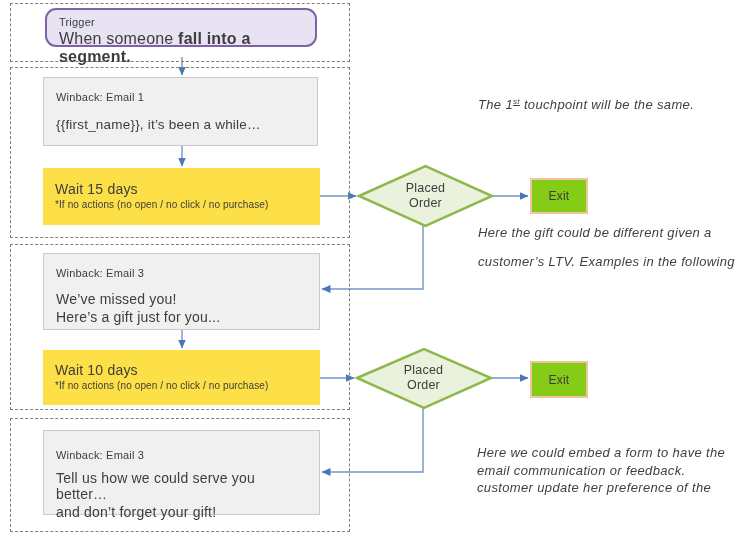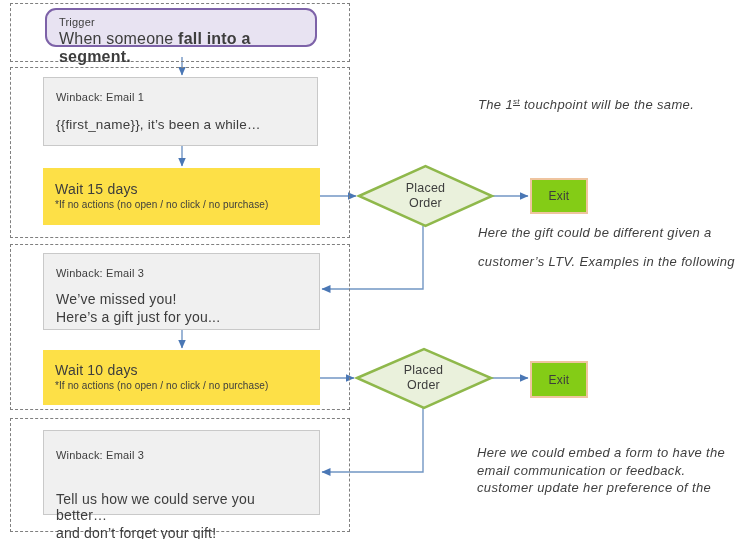--- a/index.html
+++ b/index.html
@@ -115,21 +115,21 @@
     <div>Placed</div>
     <div>Order</div>
   </div>
 
   <div class="node exitbox" style="left:530px; top:361px; width:58px; height:37px;">
     <span>Exit</span>
   </div>
 
   <div class="node email" style="left:43px; top:430px; width:277px; height:85px;">
     <div class="title" style="margin-top:5px;">Winback: Email 3</div>
-    <div class="line1" style="margin-top:30px;">Tell us how we could serve you better…</div>
+    <div class="line1" style="margin-top:9px;">Tell us how we could serve you better…</div>
     <div class="line2">and don’t forget your gift!</div>
   </div>
 
 
   <div class="annot" style="left:478px; top:97px; width:276px;">
     <span>The 1</span><sup>st</sup><span> touchpoint will be the same.</span>
   </div>
 
   <div class="annot loose" style="left:478px; top:218px; width:276px;">
     <div>Here the gift could be different given a</div>

